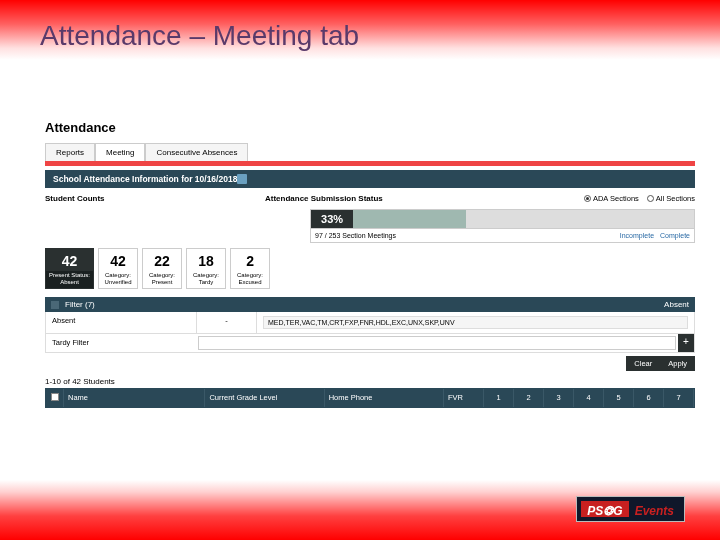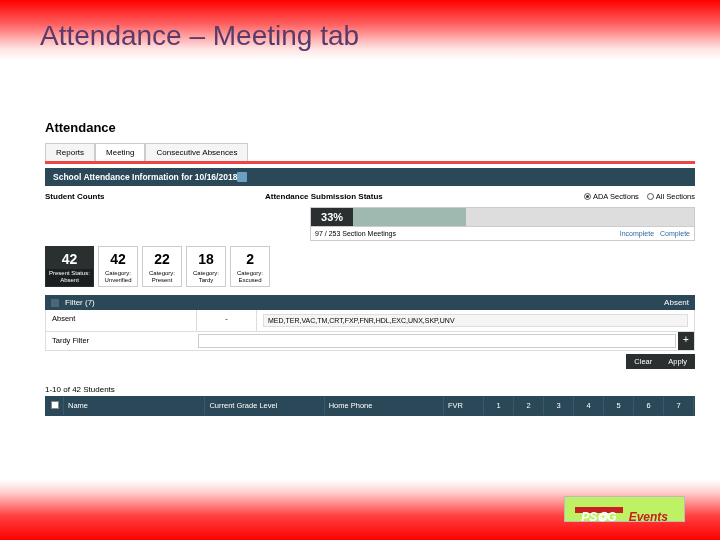--- a/index.html
+++ b/index.html
@@ -2,21 +2,21 @@
 <html><head>
 <meta charset="utf-8">
 <style>
   * { box-sizing: border-box; margin: 0; padding: 0; }
   body { width: 720px; height: 540px; font-family: Arial, sans-serif; background: #fff; overflow: hidden; }
   .slide { width: 720px; height: 540px; position: relative; }
   .red-band-top { height: 60px; background: linear-gradient(to bottom, #ff0000, #ff6060 40%, #ffe0e0 80%, #ffffff); }
   .title { position: absolute; top: 20px; left: 40px; font-size: 28px; color: #5a3a6a; font-weight: 400; }
   .app { position: absolute; top: 120px; left: 45px; right: 25px; font-size: 8px; }
   .app-title { font-size: 13px; font-weight: bold; margin-bottom: 8px; }
-  .tabs { display: flex; gap: 0; border-bottom: 3px solid #ef4444; }
+  .tabs { display: flex; gap: 0; border-bottom: 5px solid #ef4444; }
   .tab { padding: 4px 10px; border: 1px solid #ccc; border-bottom: none; background: #f5f5f5; font-size: 8px; cursor: pointer; }
   .tab.active { background: #fff; }
   .panel-hdr { background: #2a4857; color: #fff; padding: 4px 8px; font-size: 8.5px; font-weight: bold; margin-top: 4px; display: flex; align-items: center; }
   .cal-icon { display: inline-block; width: 10px; height: 10px; background: #6aa0c0; border-radius: 1px; }
   .counts-row { display: flex; margin-top: 6px; gap: 0; }
   .counts-left { display: flex; gap: 4px; margin-top: 39px; }
   .count-box { border: 1px solid #ccc; text-align: center; min-width: 40px; }
   .count-box.dark { background: #2a3030; color: #fff; border-color: #2a3030; }
   .count-val { font-size: 14px; font-weight: bold; padding: 4px 6px 2px; }
   .count-lbl { font-size: 6px; padding: 1px 3px 3px; line-height: 1.1; }
@@ -45,32 +45,32 @@
   .filter-cell-m { width: 60px; padding: 4px 6px; border-left: 1px solid #ddd; text-align: center; }
   .filter-cell-r { flex: 1; padding: 4px 6px; border-left: 1px solid #ddd; }
   .filter-tags { background: #f5f5f5; border: 1px solid #ddd; padding: 2px 4px; font-size: 7px; }
   .filter-basic { display: flex; border: 1px solid #ddd; border-top: none; }
   .filter-basic .lbl { width: 150px; padding: 4px 6px; font-size: 7.5px; }
   .filter-basic .inp { flex: 1; padding: 2px; }
   .filter-basic input { width: 100%; border: 1px solid #ccc; height: 14px; font-size: 7px; padding: 0 2px; }
   .filter-basic .plus { width: 16px; background: #2a3030; color: #fff; text-align: center; font-size: 10px; line-height: 16px; cursor: pointer; }
   .btn-row { display: flex; justify-content: flex-end; margin-top: 3px; }
   .btn-dark { background: #2a3030; color: #fff; font-size: 7.5px; padding: 3px 8px; cursor: pointer; }
-  .result-count { font-size: 8px; margin-top: 16px; padding-bottom: 2px; }
+  .result-count { font-size: 8px; margin-top: 6px; padding-bottom: 2px; }
   .table-hdr { display: flex; background: #2a4857; color: #fff; font-size: 7.5px; border: 1px solid #2a4857; }
   .th { padding: 4px 4px; border-right: 1px solid #3a5867; }
   .th-chk { width: 18px; text-align: center; }
   .th-name { flex: 1.2; }
   .th-grade { flex: 1; }
   .th-phone { flex: 1; }
   .th-fvr { width: 40px; }
   .th-n { width: 30px; text-align: center; }
   .chkbox { width: 8px; height: 8px; background: #fff; border: 1px solid #888; display: inline-block; }
   .red-band-bot { position: absolute; bottom: 0; left: 0; right: 0; height: 60px; background: linear-gradient(to top, #ff0000, #ff4040 40%, #ffd0d0 80%, #ffffff); }
-  .logo { position: absolute; bottom: 18px; right: 35px; display: flex; height: 26px; border: 1px solid #bbb; background: #bef264; padding: 10px; }
+  .logo { position: absolute; bottom: 18px; right: 35px; display: flex; height: 26px; border: 1px solid #bbb; background: #0f172a; padding: 4px; }
   .logo-l { background: #c82020; color: #fff; font-weight: bold; font-size: 12px; padding: 3px 6px; font-style: italic; }
   .logo-r { color: #c82020; font-weight: bold; font-size: 12px; padding: 3px 6px; font-style: italic; }
 </style>
 </head>
 <body>
 
 <div class="slide">
   <div class="red-band-top"></div>
   <div class="title">Attendance – Meeting tab</div>
 

